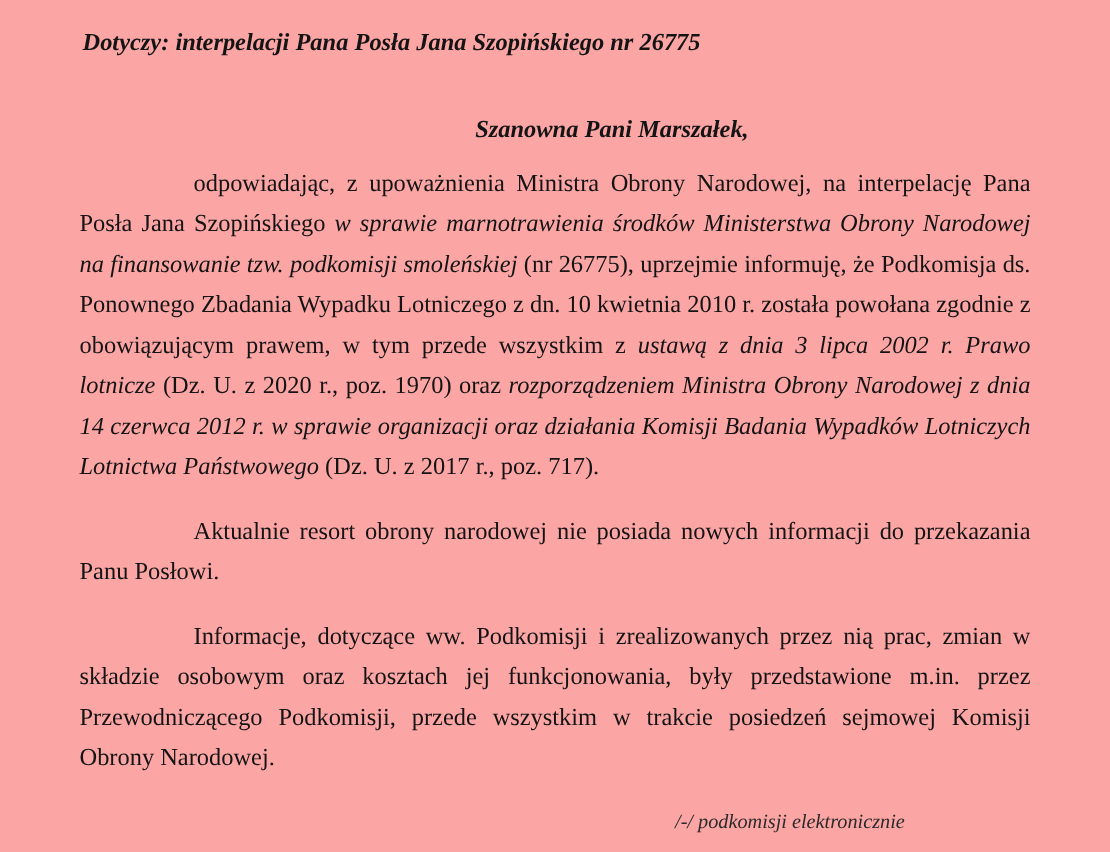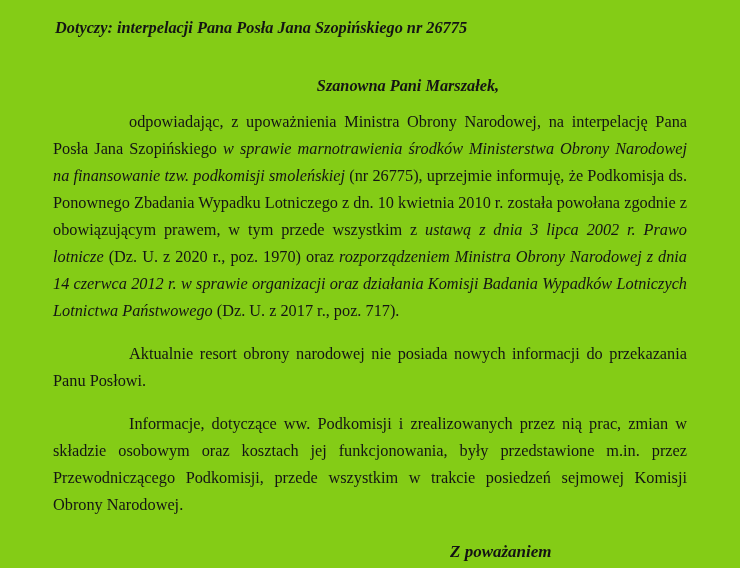--- a/index.html
+++ b/index.html
@@ -4,21 +4,21 @@
 <style>
   html, body {
     margin: 0;
     padding: 0;
     background: #ffffff;
   }
   .page {
     position: relative;
     width: 740px;
     height: 568px;
-    background: #84cc16;
+    background: #fca5a5;
     color: #141414;
     font-family: "Liberation Serif", "DejaVu Serif", serif;
     font-size: 16.3px;
     line-height: 27px;
     box-sizing: border-box;
     padding: 14px 37px 0 37px;
     overflow: hidden;
   }
   .subject {
     font-weight: bold;
@@ -70,17 +70,16 @@
   <p class="subject">Dotyczy: interpelacji Pana Posła Jana Szopińskiego nr 26775</p>
 
   <p class="greeting">Szanowna Pani Marszałek,</p>
 
   <p class="para first"><span>odpowiadając, z upoważnienia Ministra Obrony Narodowej, na interpelację Pana Posła Jana Szopińskiego </span><span class="it">w sprawie marnotrawienia środków Ministerstwa Obrony Narodowej na finansowanie tzw. podkomisji smoleńskiej</span><span> (nr 26775), uprzejmie informuję, że Podkomisja ds. Ponownego Zbadania Wypadku Lotniczego z dn. 10 kwietnia 2010 r. została powołana zgodnie z obowiązującym prawem, w tym przede wszystkim z </span><span class="it">ustawą z dnia 3 lipca 2002 r. Prawo lotnicze</span><span> (Dz. U. z 2020 r., poz. 1970) oraz </span><span class="it">rozporządzeniem Ministra Obrony Narodowej z dnia 14 czerwca 2012 r. w sprawie organizacji oraz działania Komisji Badania Wypadków Lotniczych Lotnictwa Państwowego</span><span> (Dz. U. z 2017 r., poz. 717).</span></p>
 
   <p class="para p3"><span>Aktualnie resort obrony narodowej nie posiada nowych informacji do przekazania Panu Posłowi.</span></p>
 
   <p class="para p2"><span>Informacje, dotyczące ww. Podkomisji i zrealizowanych przez nią prac, zmian w składzie osobowym oraz kosztach jej funkcjonowania, były przedstawione m.in. przez Przewodniczącego Podkomisji, przede wszystkim w trakcie posiedzeń sejmowej Komisji Obrony Narodowej.</span></p>
 
-  <p class="closing">Z poważaniem</p>
 
   <p class="signature-note">/-/ podkomisji elektronicznie</p>
 
 </div>
 
 </body></html>

